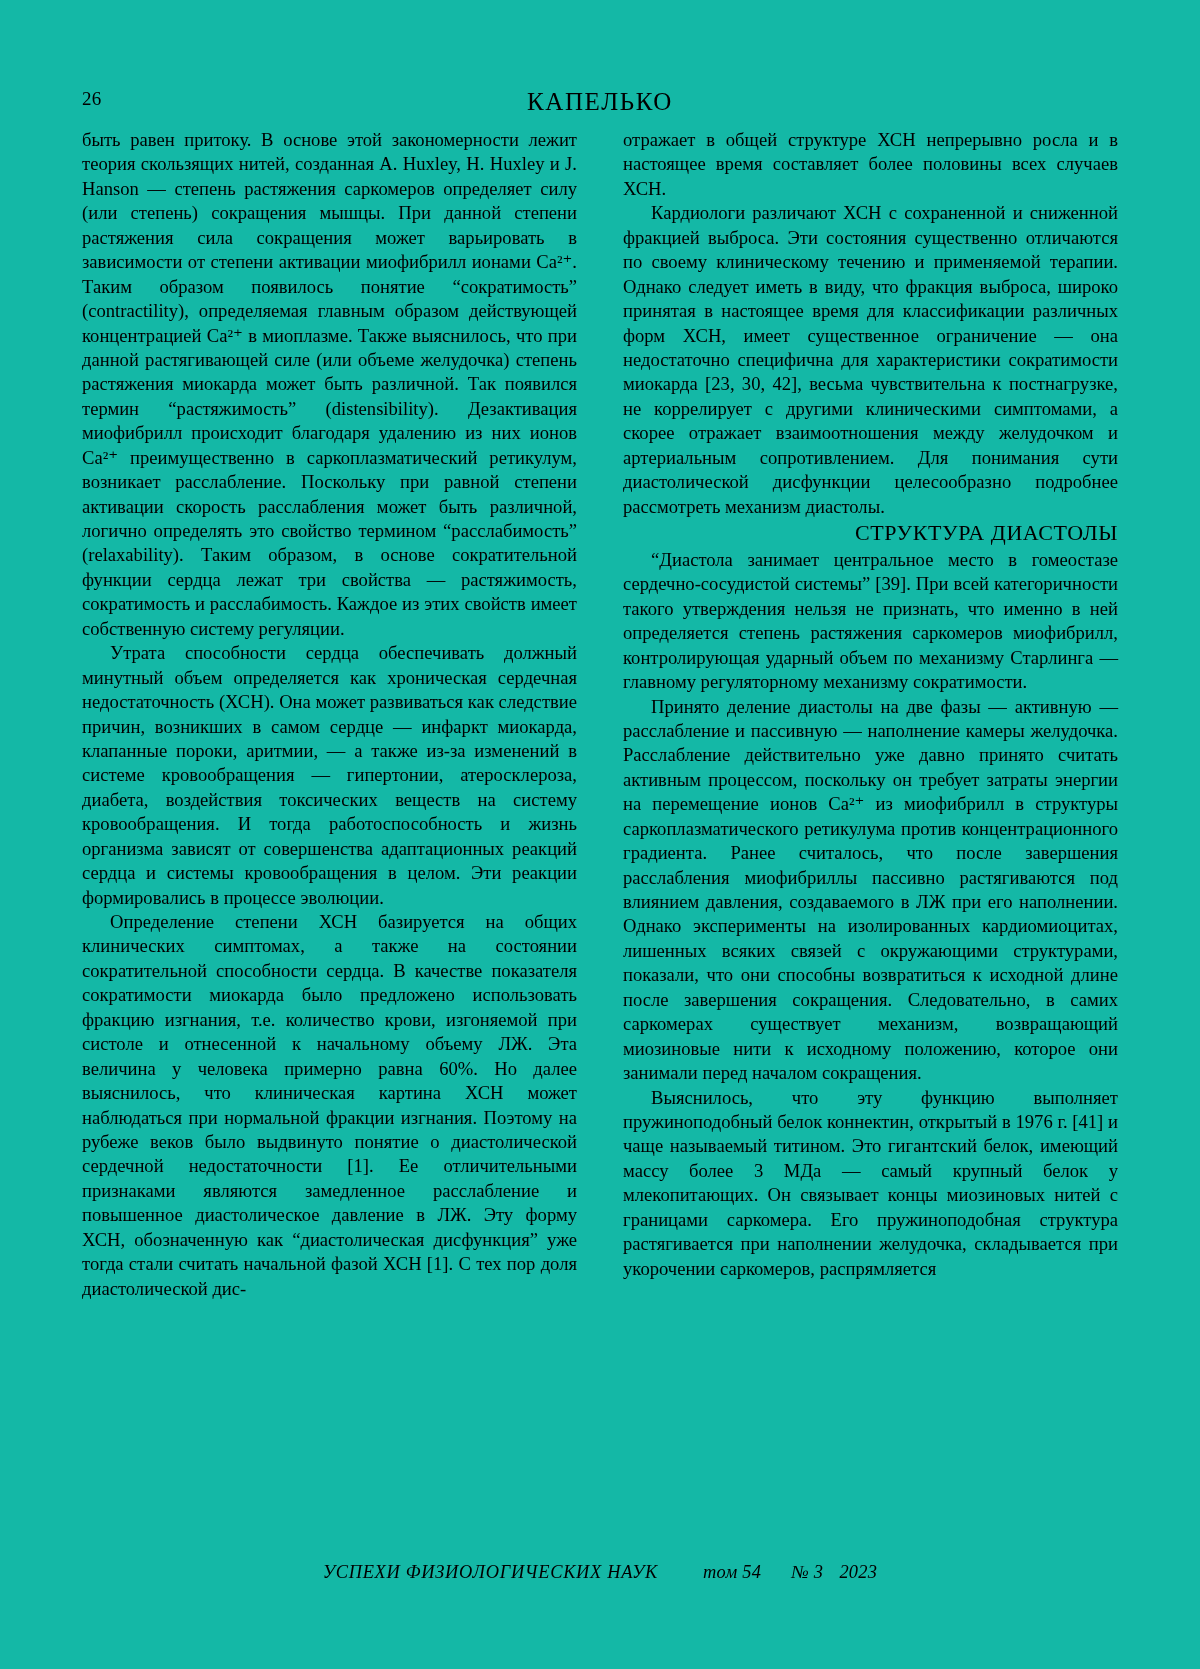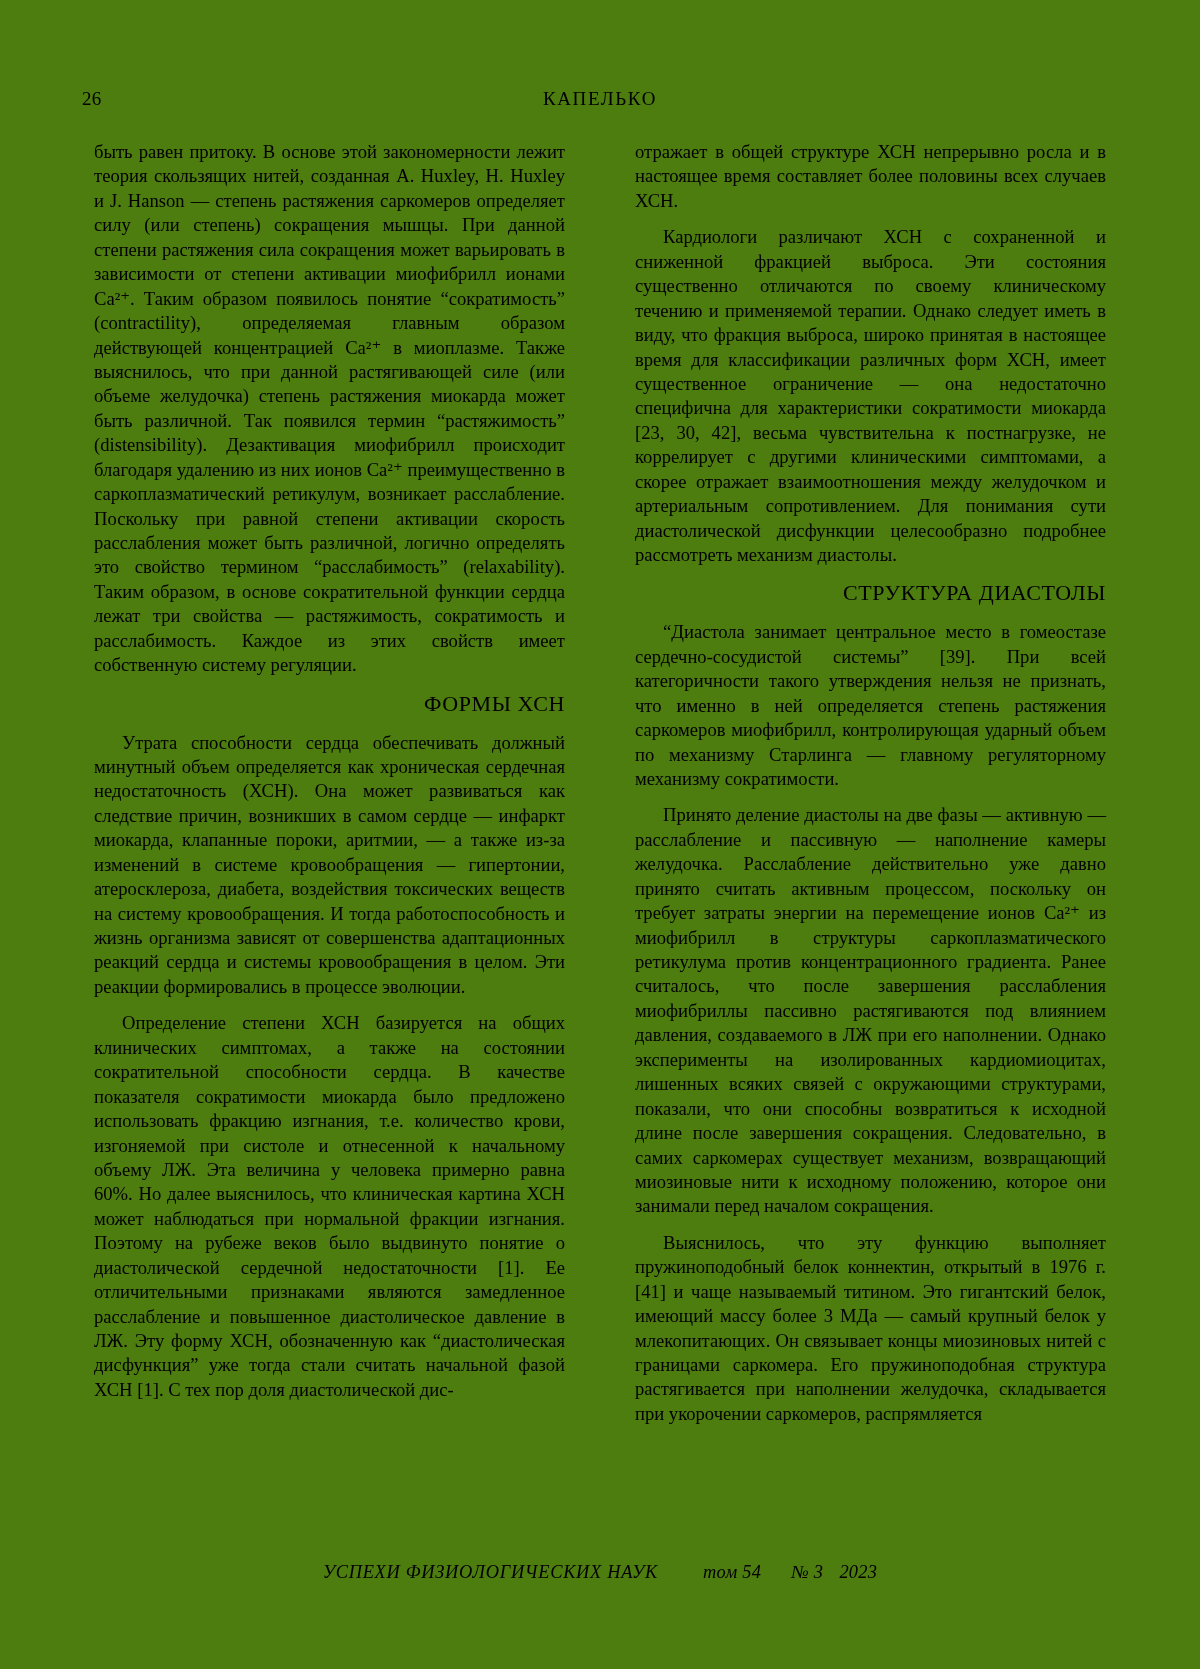--- a/index.html
+++ b/index.html
@@ -4,21 +4,21 @@
 <style>
   html, body {
     margin: 0;
     padding: 0;
     background: #ffffff;
   }
   .page {
     position: relative;
     width: 1200px;
     height: 1669px;
-    background: #4d7c0f;
+    background: #14b8a6;
     font-family: "Liberation Serif", "DejaVu Serif", serif;
     color: #000000;
     box-sizing: border-box;
     overflow: hidden;
   }
   .header-row {
     position: absolute;
     top: 88px;
     left: 82px;
     right: 82px;
@@ -28,42 +28,42 @@
   }
   .folio {
     font-size: 19px;
     letter-spacing: 0.2px;
   }
   .running-title {
     position: absolute;
     left: 0;
     right: 0;
     text-align: center;
-    font-size: 19px;
+    font-size: 25px;
     letter-spacing: 1.6px;
   }
   .columns {
     position: absolute;
     top: 128px;
     left: 82px;
     width: 1036px;
     height: 1320px;
     display: flex;
     gap: 46px;
   }
   .col {
     width: 495px;
     font-size: 18.6px;
     line-height: 1.315;
     text-align: justify;
     text-justify: inter-word;
     hyphens: manual;
   }
   .col p {
-    margin: 12px;
+    margin: 0;
     text-indent: 28px;
   }
   .col p.noindent {
     text-indent: 0;
   }
   .section-head {
     margin: 17px 0 4px 0;
     text-align: right;
     text-indent: 0;
     font-size: 22px;
@@ -95,21 +95,20 @@
 
   <div class="header-row">
     <span class="folio">26</span>
     <span class="running-title">КАПЕЛЬКО</span>
   </div>
 
   <div class="columns">
 
     <div class="col">
       <p class="noindent">быть равен притоку. В основе этой закономерности лежит теория скользящих нитей, созданная A. Huxley, H. Huxley и J. Hanson — степень растяжения саркомеров определяет силу (или степень) сокращения мышцы. При данной степени растяжения сила сокращения может варьировать в зависимости от степени активации миофибрилл ионами Ca²⁺. Таким образом появилось понятие “сократимость” (contractility), определяемая главным образом действующей концентрацией Ca²⁺ в миоплазме. Также выяснилось, что при данной растягивающей силе (или объеме желудочка) степень растяжения миокарда может быть различной. Так появился термин “растяжимость” (distensibility). Дезактивация миофибрилл происходит благодаря удалению из них ионов Ca²⁺ преимущественно в саркоплазматический ретикулум, возникает расслабление. Поскольку при равной степени активации скорость расслабления может быть различной, логично определять это свойство термином “расслабимость” (relaxability). Таким образом, в основе сократительной функции сердца лежат три свойства — растяжимость, сократимость и расслабимость. Каждое из этих свойств имеет собственную систему регуляции.</p>
-      <p class="section-head">ФОРМЫ ХСН</p>
       <p>Утрата способности сердца обеспечивать должный минутный объем определяется как хроническая сердечная недостаточность (ХСН). Она может развиваться как следствие причин, возникших в самом сердце — инфаркт миокарда, клапанные пороки, аритмии, — а также из-за изменений в системе кровообращения — гипертонии, атеросклероза, диабета, воздействия токсических веществ на систему кровообращения. И тогда работоспособность и жизнь организма зависят от совершенства адаптационных реакций сердца и системы кровообращения в целом. Эти реакции формировались в процессе эволюции.</p>
       <p>Определение степени ХСН базируется на общих клинических симптомах, а также на состоянии сократительной способности сердца. В качестве показателя сократимости миокарда было предложено использовать фракцию изгнания, т.е. количество крови, изгоняемой при систоле и отнесенной к начальному объему ЛЖ. Эта величина у человека примерно равна 60%. Но далее выяснилось, что клиническая картина ХСН может наблюдаться при нормальной фракции изгнания. Поэтому на рубеже веков было выдвинуто понятие о диастолической сердечной недостаточности [1]. Ее отличительными признаками являются замедленное расслабление и повышенное диастолическое давление в ЛЖ. Эту форму ХСН, обозначенную как “диастолическая дисфункция” уже тогда стали считать начальной фазой ХСН [1]. С тех пор доля диастолической дис-</p>
     </div>
 
     <div class="col">
       <p class="noindent">отражает в общей структуре ХСН непрерывно росла и в настоящее время составляет более половины всех случаев ХСН.</p>
       <p>Кардиологи различают ХСН с сохраненной и сниженной фракцией выброса. Эти состояния существенно отличаются по своему клиническому течению и применяемой терапии. Однако следует иметь в виду, что фракция выброса, широко принятая в настоящее время для классификации различных форм ХСН, имеет существенное ограничение — она недостаточно специфична для характеристики сократимости миокарда [23, 30, 42], весьма чувствительна к постнагрузке, не коррелирует с другими клиническими симптомами, а скорее отражает взаимоотношения между желудочком и артериальным сопротивлением. Для понимания сути диастолической дисфункции целесообразно подробнее рассмотреть механизм диастолы.</p>
       <p class="section-head">СТРУКТУРА ДИАСТОЛЫ</p>
       <p>“Диастола занимает центральное место в гомеостазе сердечно-сосудистой системы” [39]. При всей категоричности такого утверждения нельзя не признать, что именно в ней определяется степень растяжения саркомеров миофибрилл, контролирующая ударный объем по механизму Старлинга — главному регуляторному механизму сократимости.</p>
       <p>Принято деление диастолы на две фазы — активную — расслабление и пассивную — наполнение камеры желудочка. Расслабление действительно уже давно принято считать активным процессом, поскольку он требует затраты энергии на перемещение ионов Ca²⁺ из миофибрилл в структуры саркоплазматического ретикулума против концентрационного градиента. Ранее считалось, что после завершения расслабления миофибриллы пассивно растягиваются под влиянием давления, создаваемого в ЛЖ при его наполнении. Однако эксперименты на изолированных кардиомиоцитах, лишенных всяких связей с окружающими структурами, показали, что они способны возвратиться к исходной длине после завершения сокращения. Следовательно, в самих саркомерах существует механизм, возвращающий миозиновые нити к исходному положению, которое они занимали перед началом сокращения.</p>

